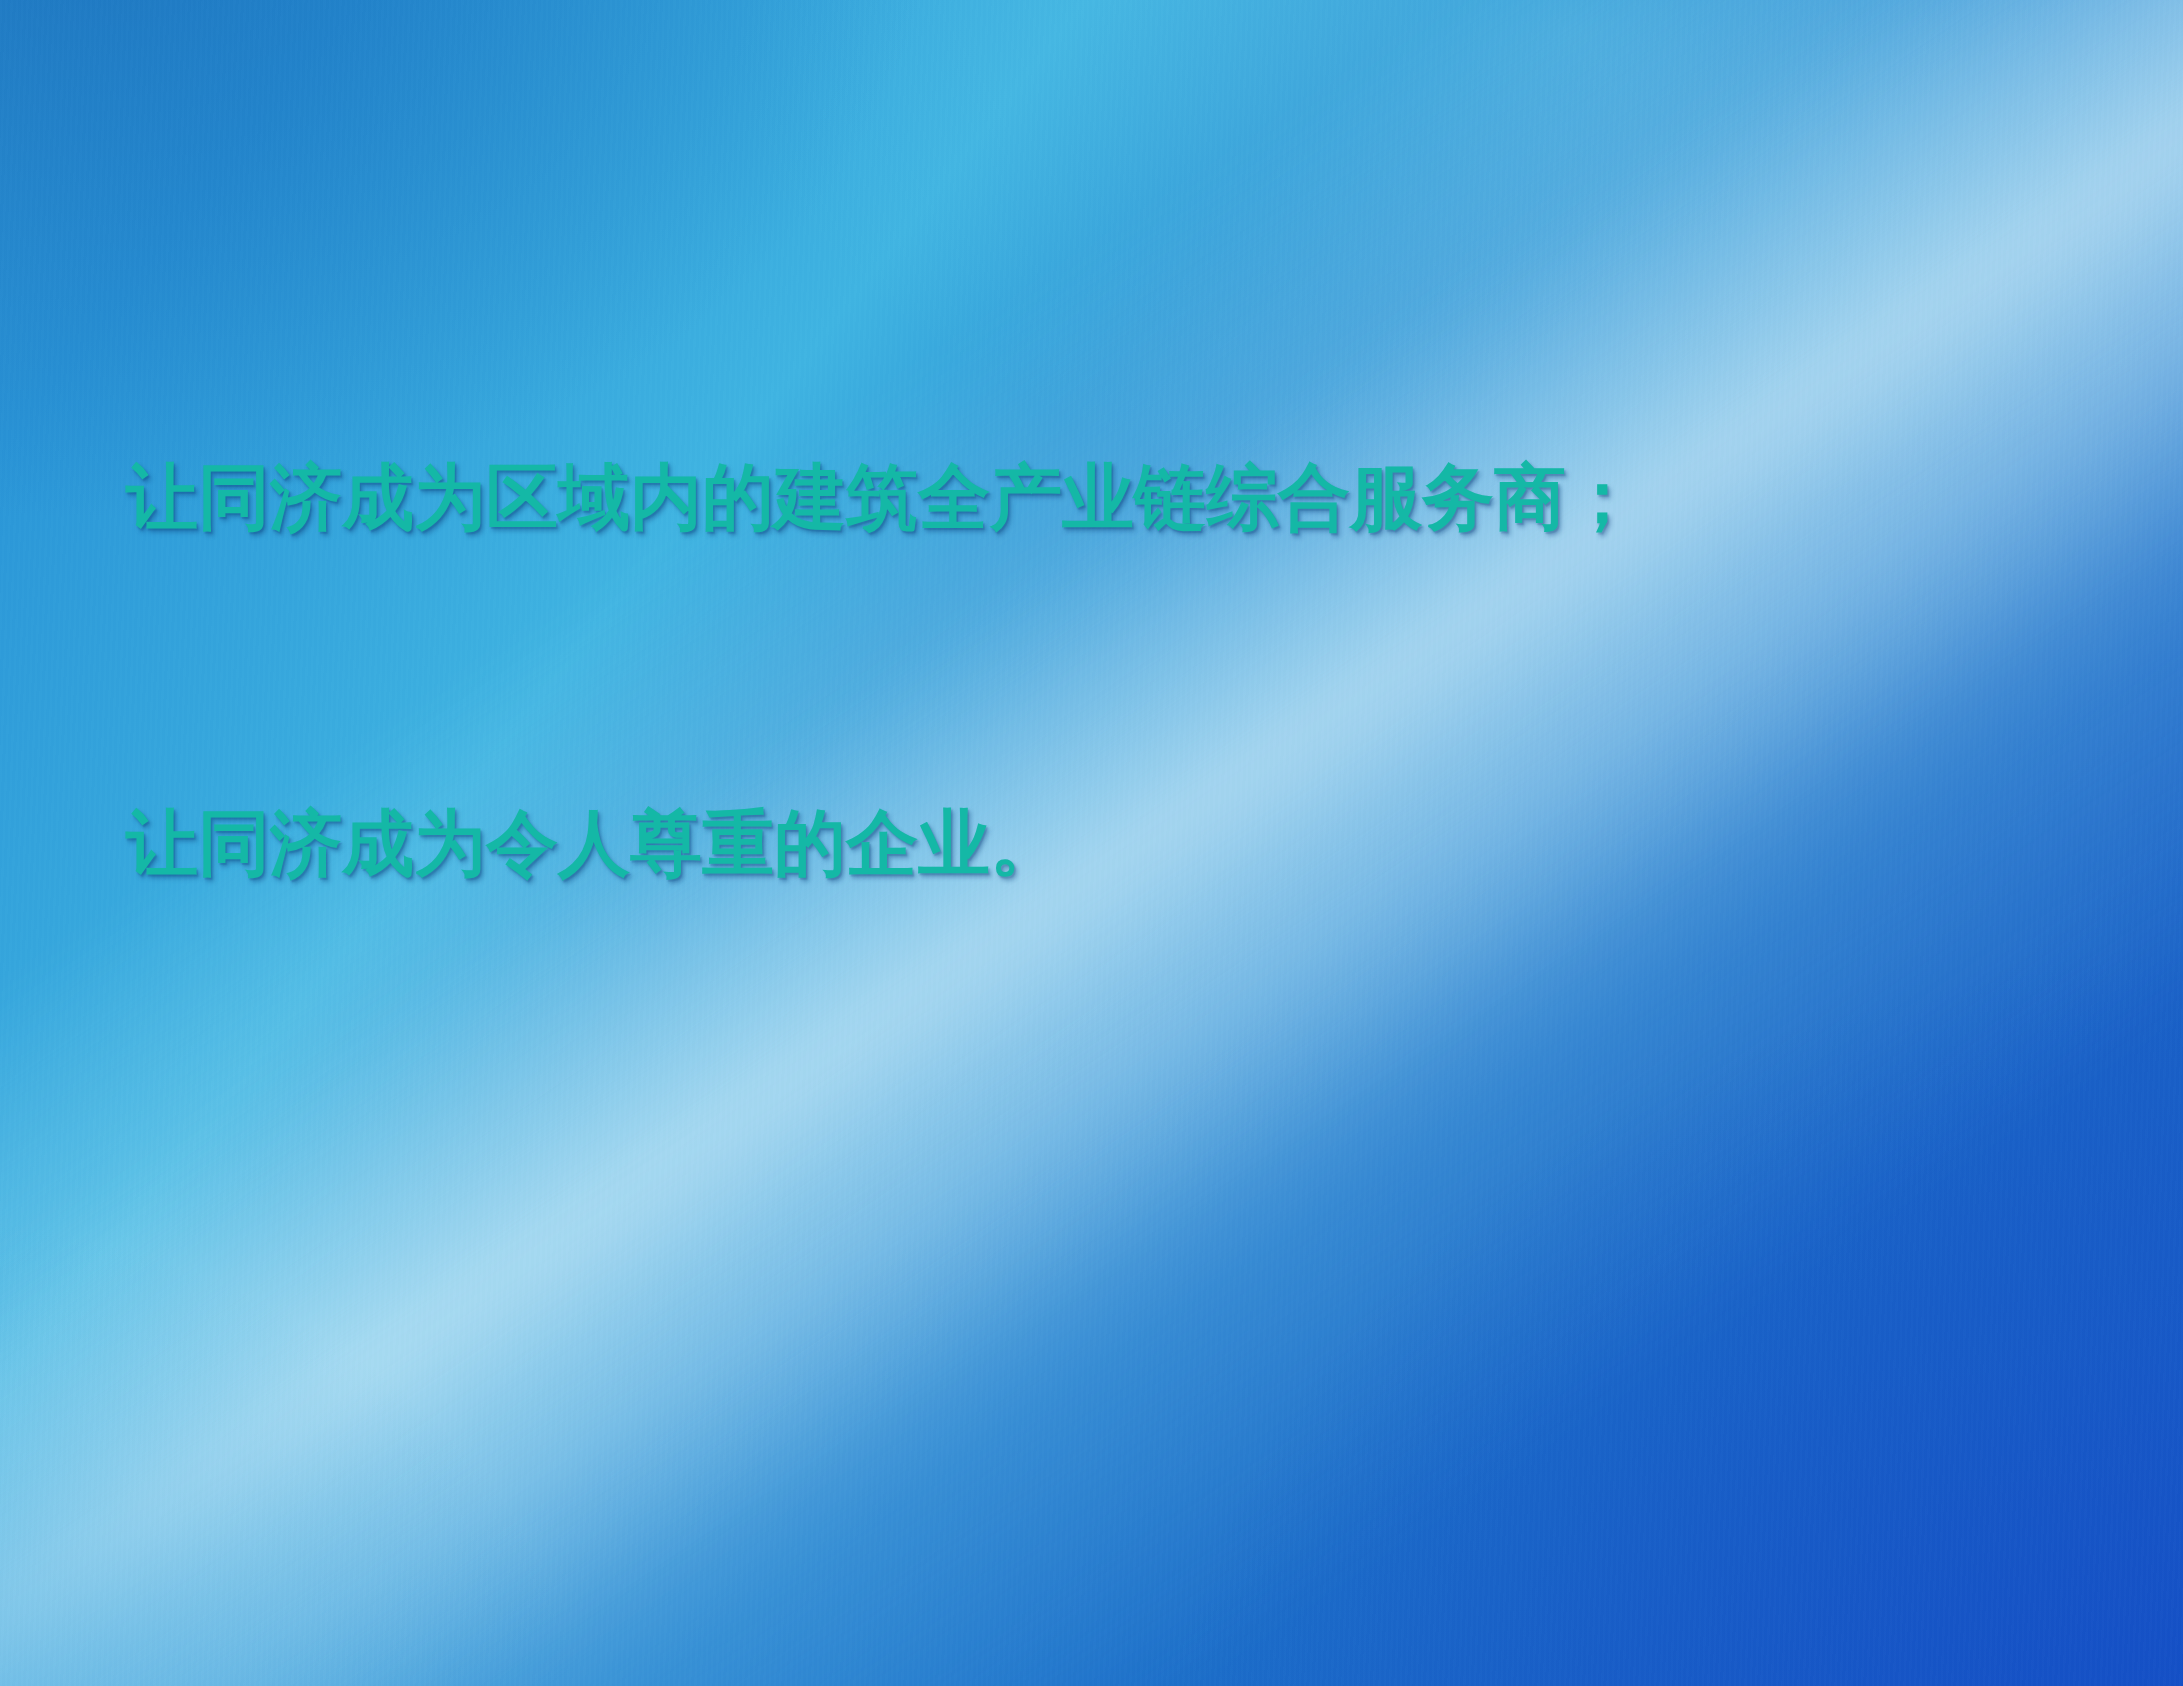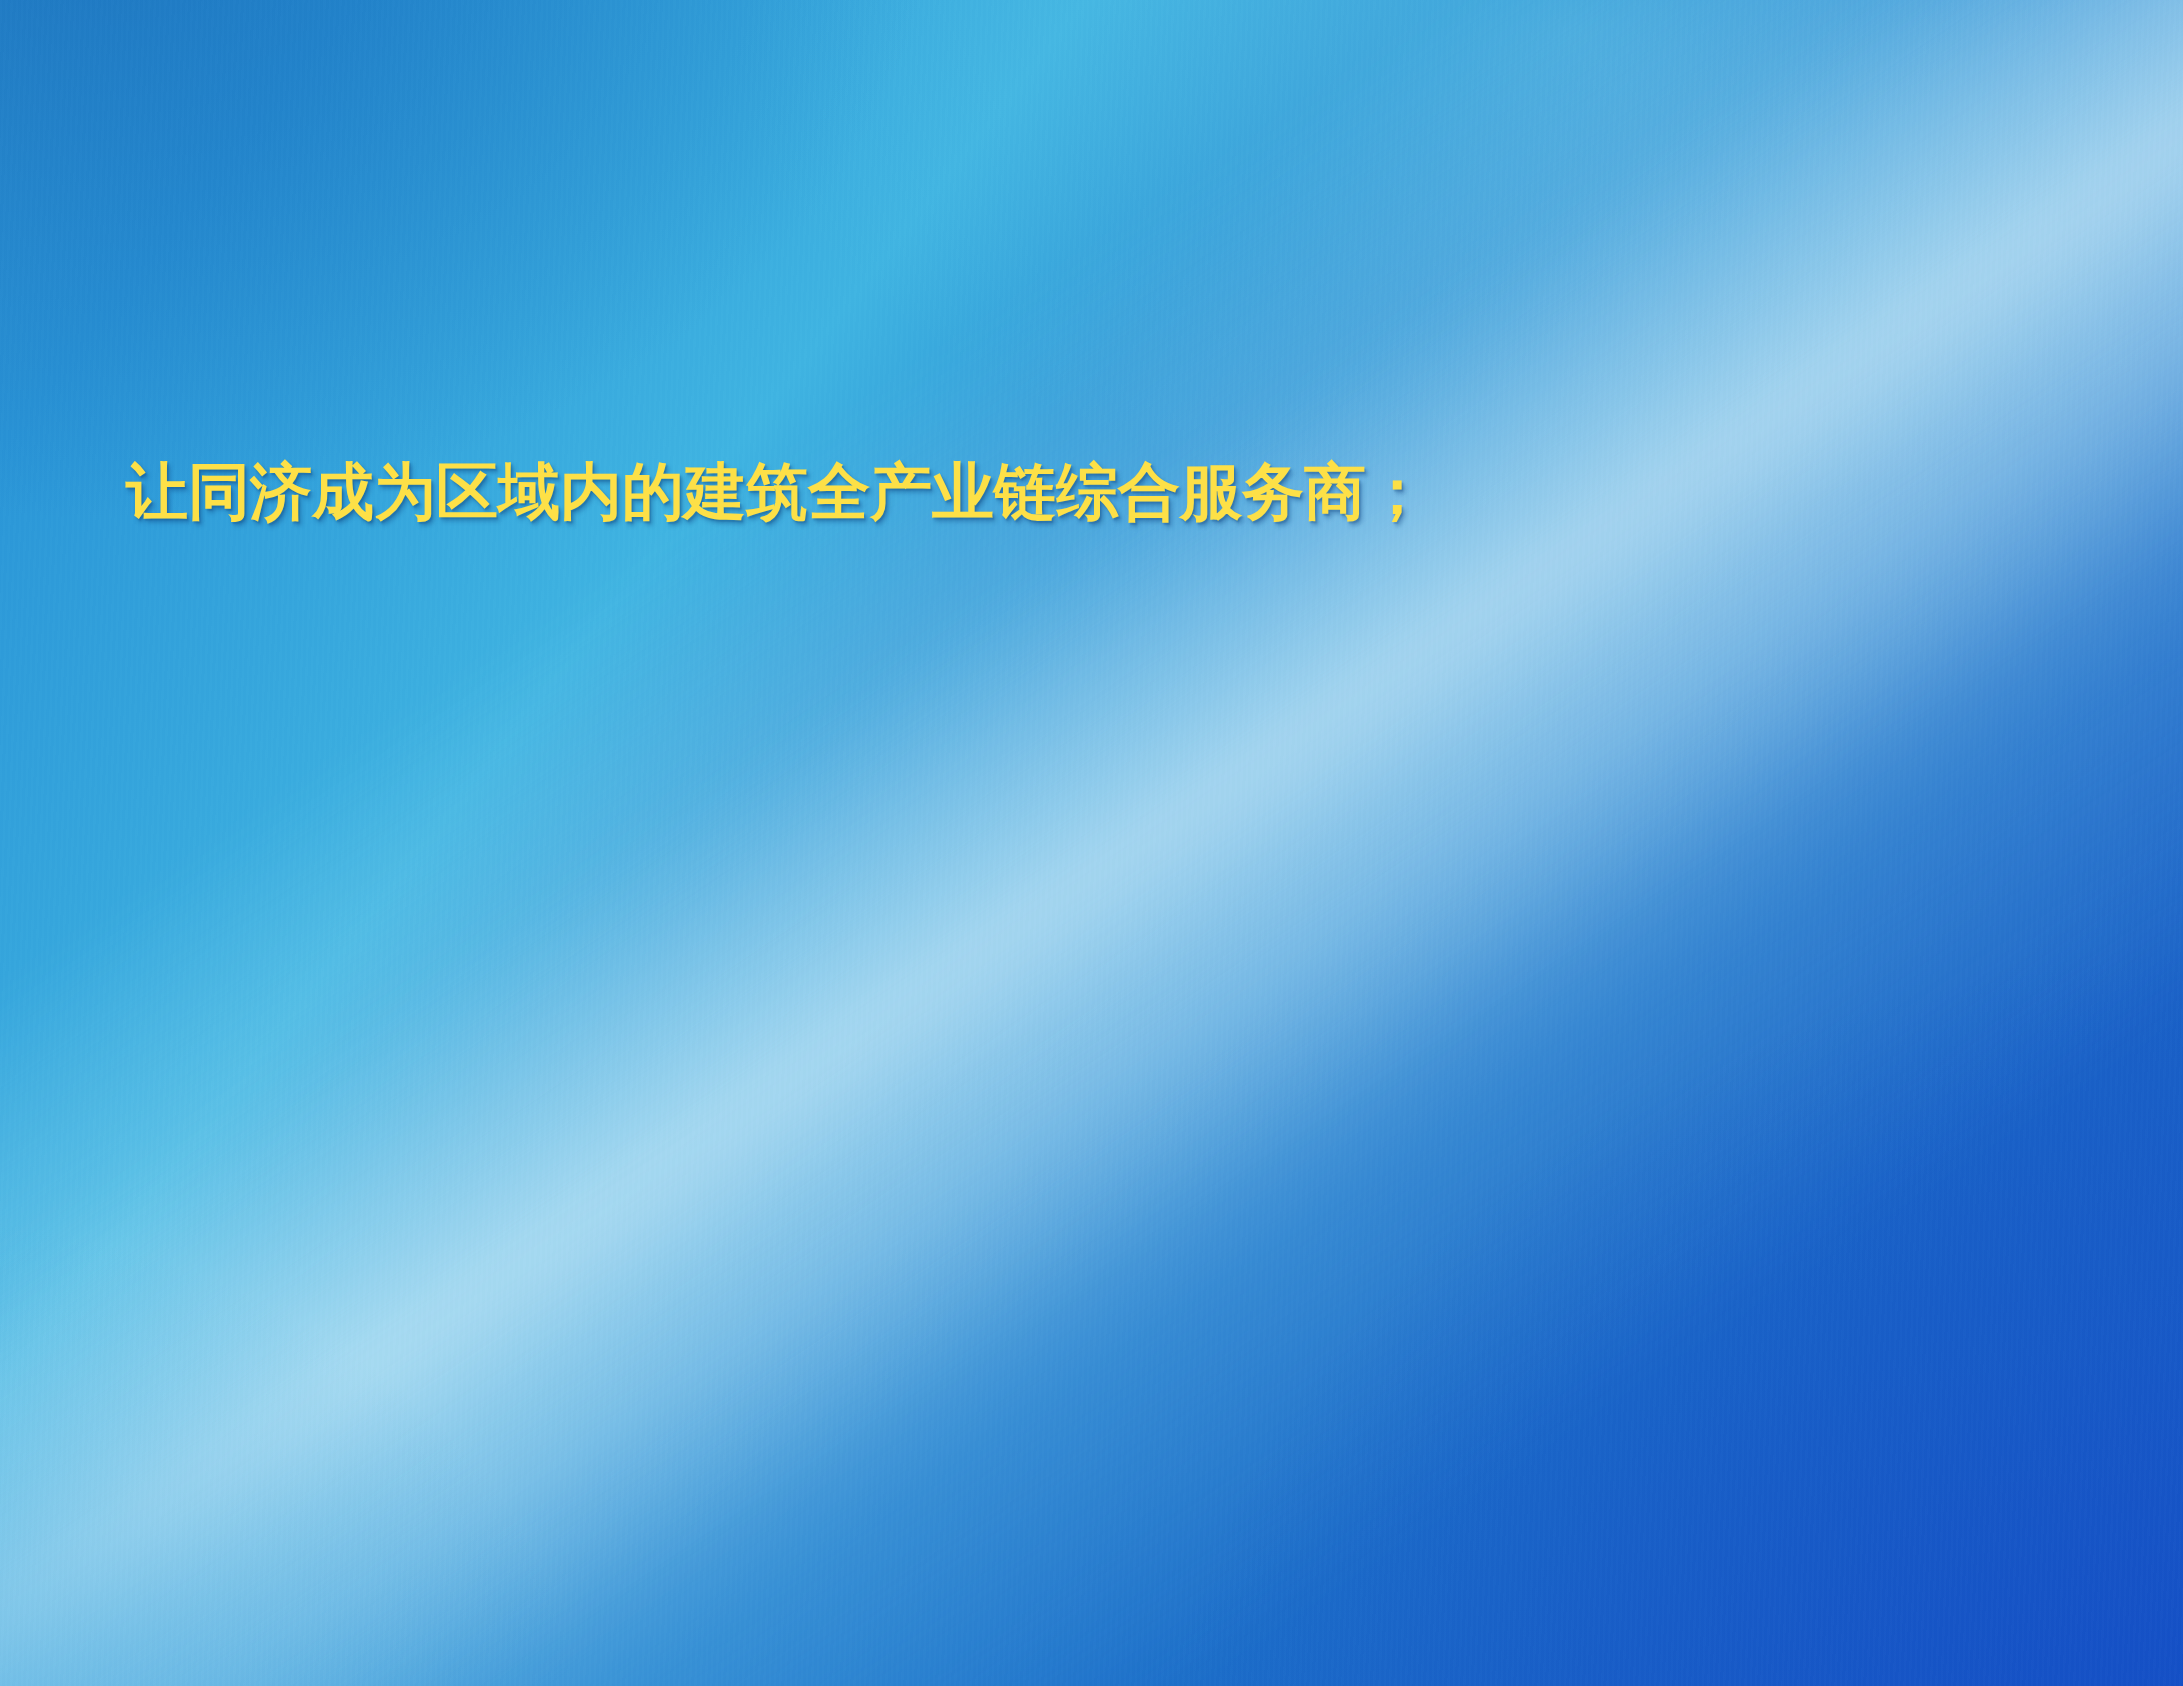--- a/index.html
+++ b/index.html
@@ -133,24 +133,24 @@
   .text-block {
     position: absolute;
     left: 126px;
     top: 461px;
     width: 1927px;
   }
 
   .slide-line {
     font-family: "DejaVu Serif", "Liberation Serif", serif;
     font-weight: 700;
-    font-size: 62px;
+    font-size: 72px;
     line-height: 1.0;
     letter-spacing: 0px;
-    color: #fde047;
+    color: #14b8a6;
     white-space: nowrap;
     margin: 0 0 0 0;
     text-shadow:
       3px 3.8px 4.5px rgba(10, 60, 120, 0.34),
       1.5px 1.5px 1.5px rgba(10, 60, 120, 0.25);
     -webkit-font-smoothing: antialiased;
   }
 
   .gap-1 { height: 137px; }
   .gap-2 { height: 137px; }
@@ -166,16 +166,17 @@
   <div class="bg-band-thin"></div>
   <div class="bg-shade-tl"></div>
   <div class="bg-shade-bl"></div>
   <div class="bg-shade-br"></div>
   <div class="bg-streaks"></div>
 
   <div class="text-block">
     <p class="slide-line">让同济成为区域内的建筑全产业链综合服务商；</p>
     <div class="gap-1"></div>
     <div class="gap-2"></div>
+    <p class="slide-line">让同济成为令人尊重的企业。</p>
   </div>
 
 </div>
 
 
 </body></html>

